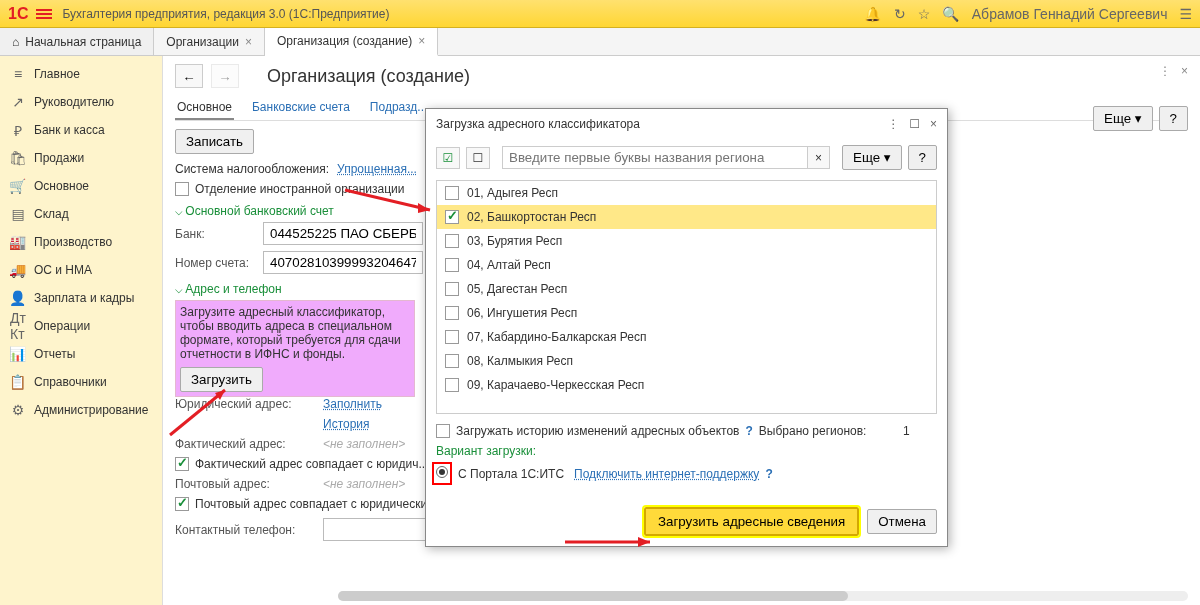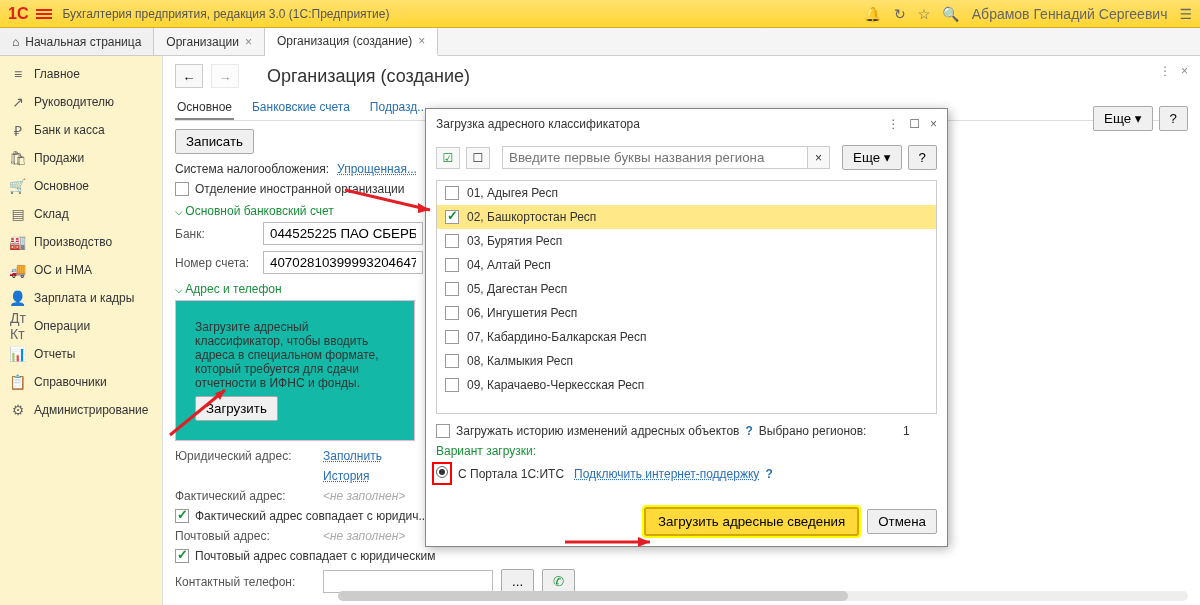--- a/index.html
+++ b/index.html
@@ -49,21 +49,21 @@
 .link-green { color: #1a8f3a; }
 .input { border: 1px solid #bbb; padding: 3px 6px; background: #fff; }
 .checkbox-row { display: flex; align-items: center; gap: 6px; margin-bottom: 6px; }
 .checkbox { width: 14px; height: 14px; border: 1px solid #999; display: inline-block; }
 .checkbox.checked { background: #fff; position: relative; }
 .checkbox.checked::after { content: '✓'; color: #1a8f3a; position: absolute; top: -3px; left: 1px; font-size: 13px; font-weight: bold; }
 
 .section-header { color: #1a8f3a; margin: 8px 0 4px; cursor: pointer; }
 .section-header::before { content: '⌵ '; font-size: 10px; }
 
-.info-box { background: #14b8a6; border: 1px solid #e4b8d0; padding: 19px; margin-bottom: 8px; width: 240px; }
+.info-box { background: #f0abfc; border: 1px solid #e4b8d0; padding: 4px; margin-bottom: 0; width: 240px; }
 .info-box .btn { margin-top: 6px; text-align: center; }
 
 .placeholder-text { color: #aaa; font-style: italic; }
 
 .right-actions { position: absolute; right: 12px; top: 50px; display: flex; gap: 6px; }
 
 
 .dialog { position: absolute; left: 425px; top: 108px; width: 523px; background: #fff; border: 1px solid #888; box-shadow: 2px 2px 10px rgba(0,0,0,0.3); z-index: 100; }
 .dialog-title { display: flex; align-items: center; padding: 8px 10px; }
 .dialog-title-text { flex: 1; font-size: 12px; }

